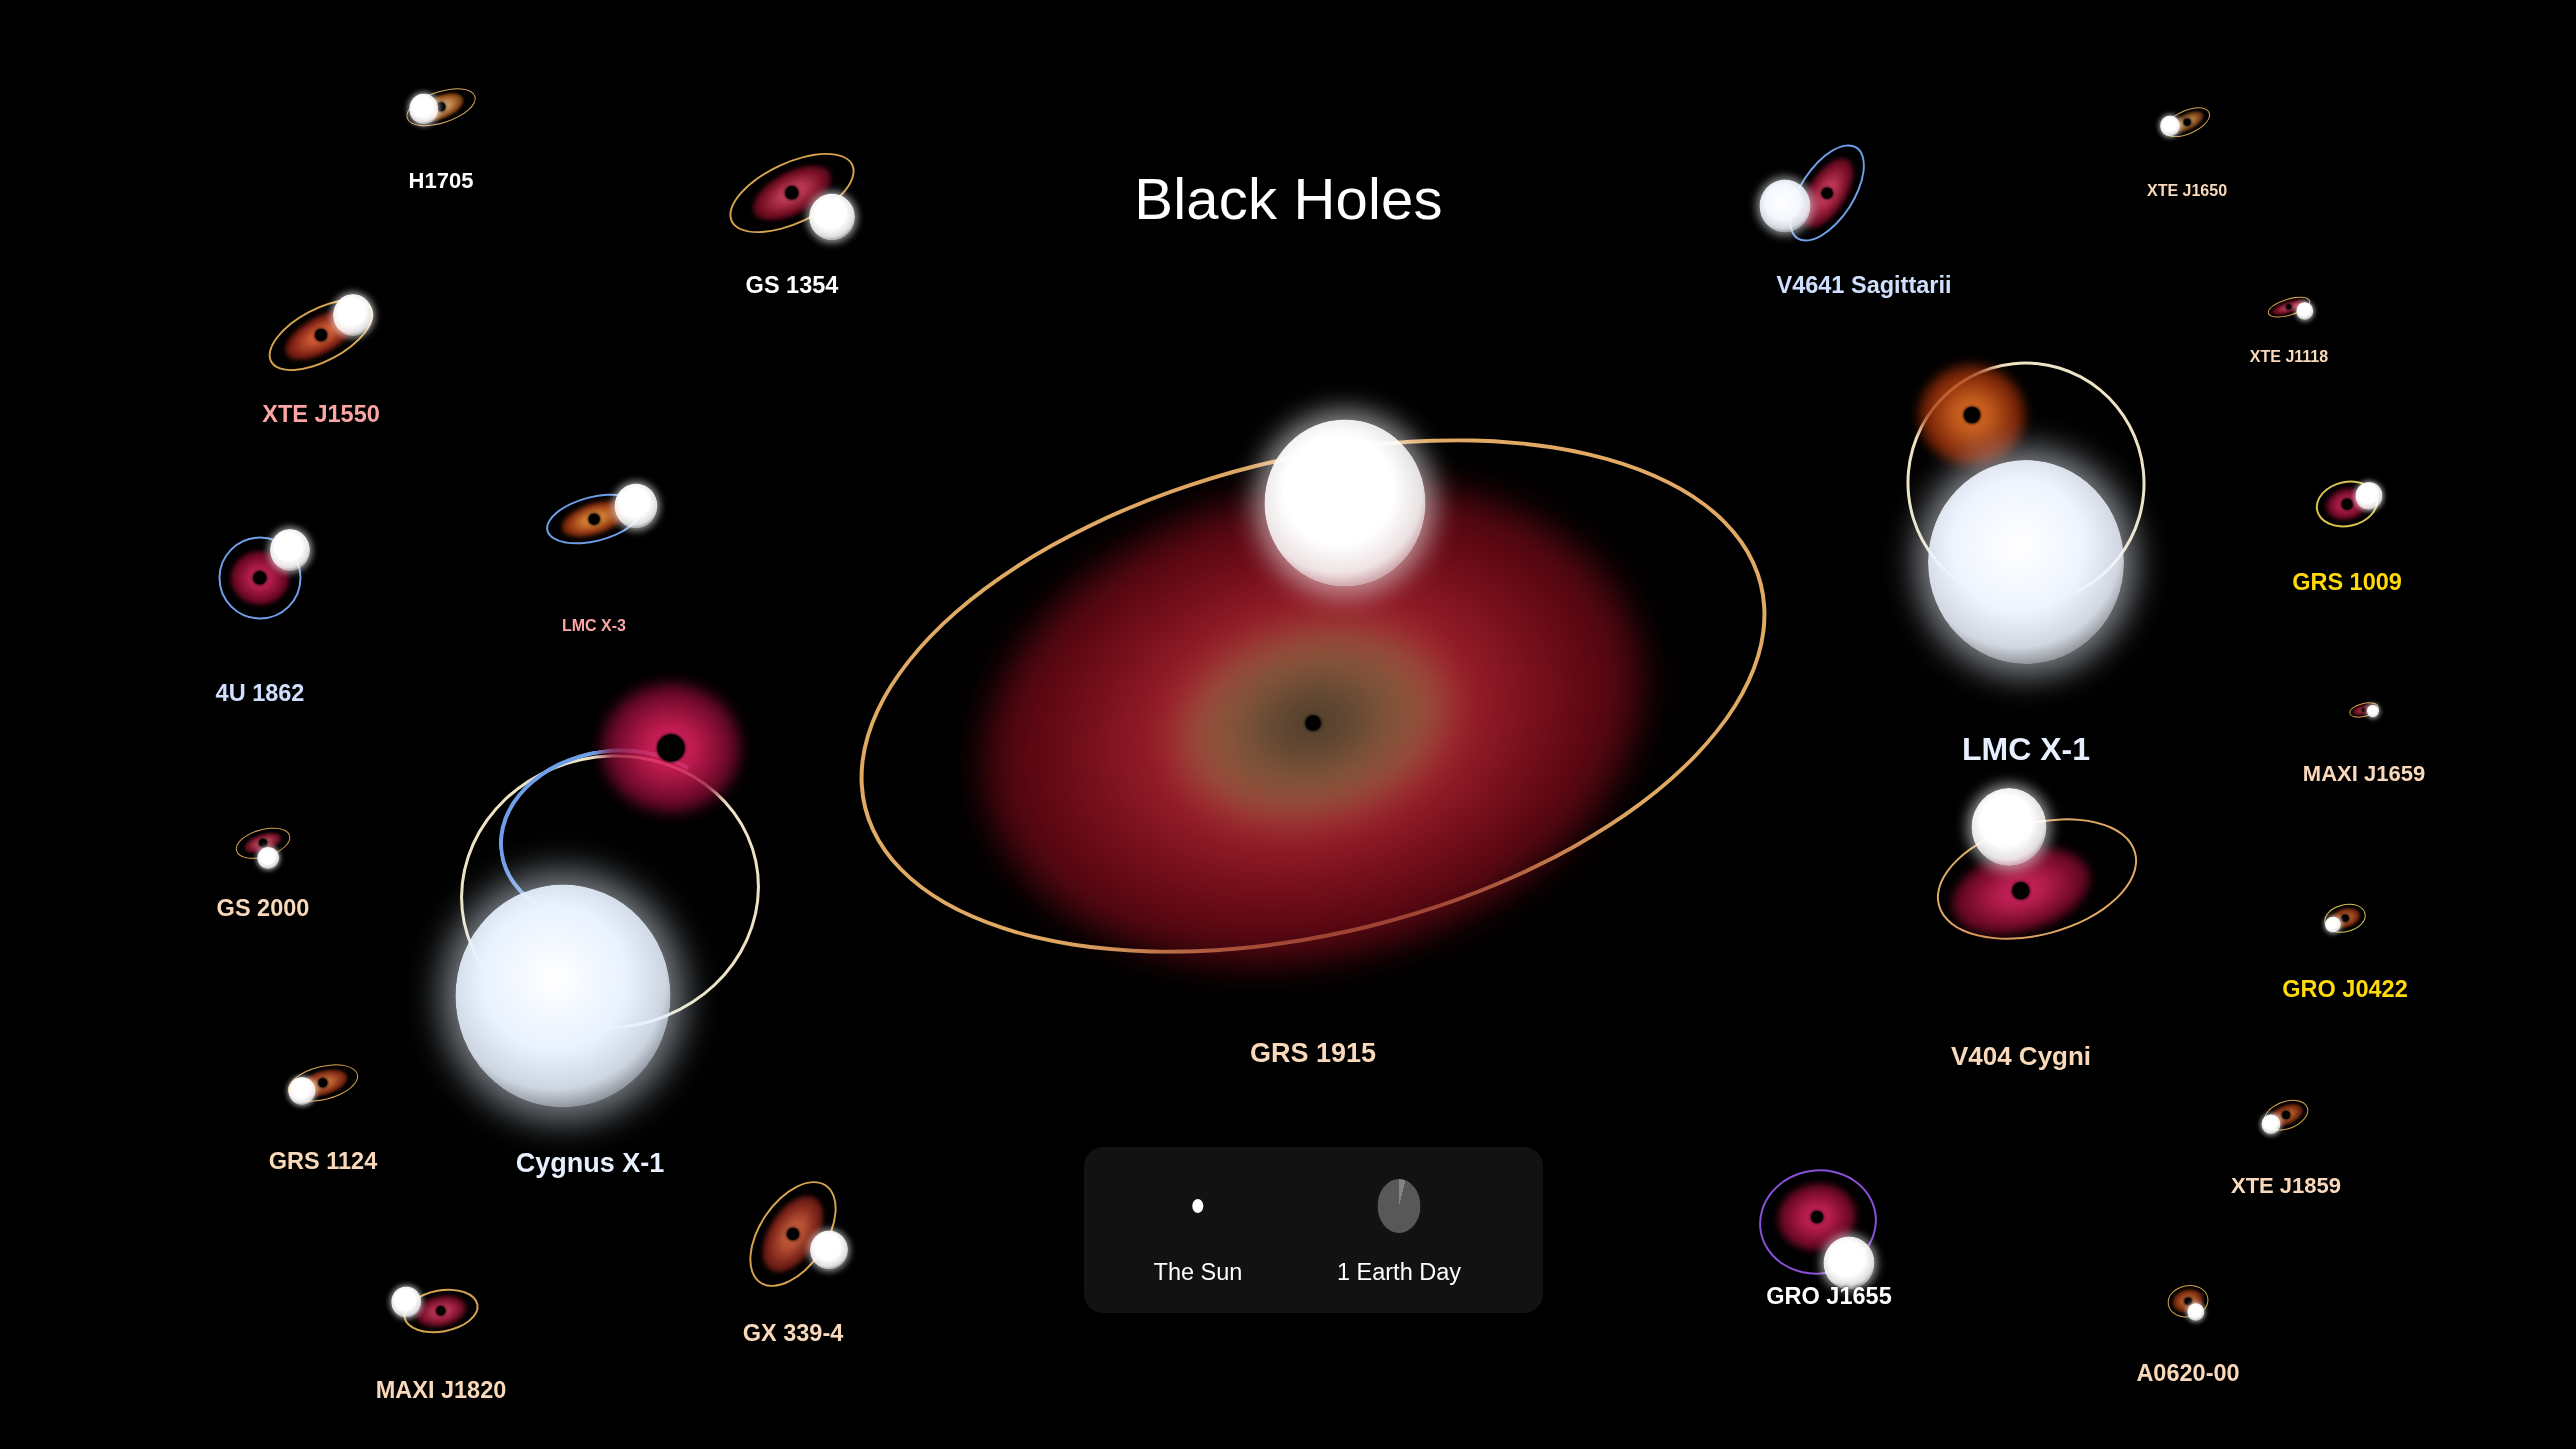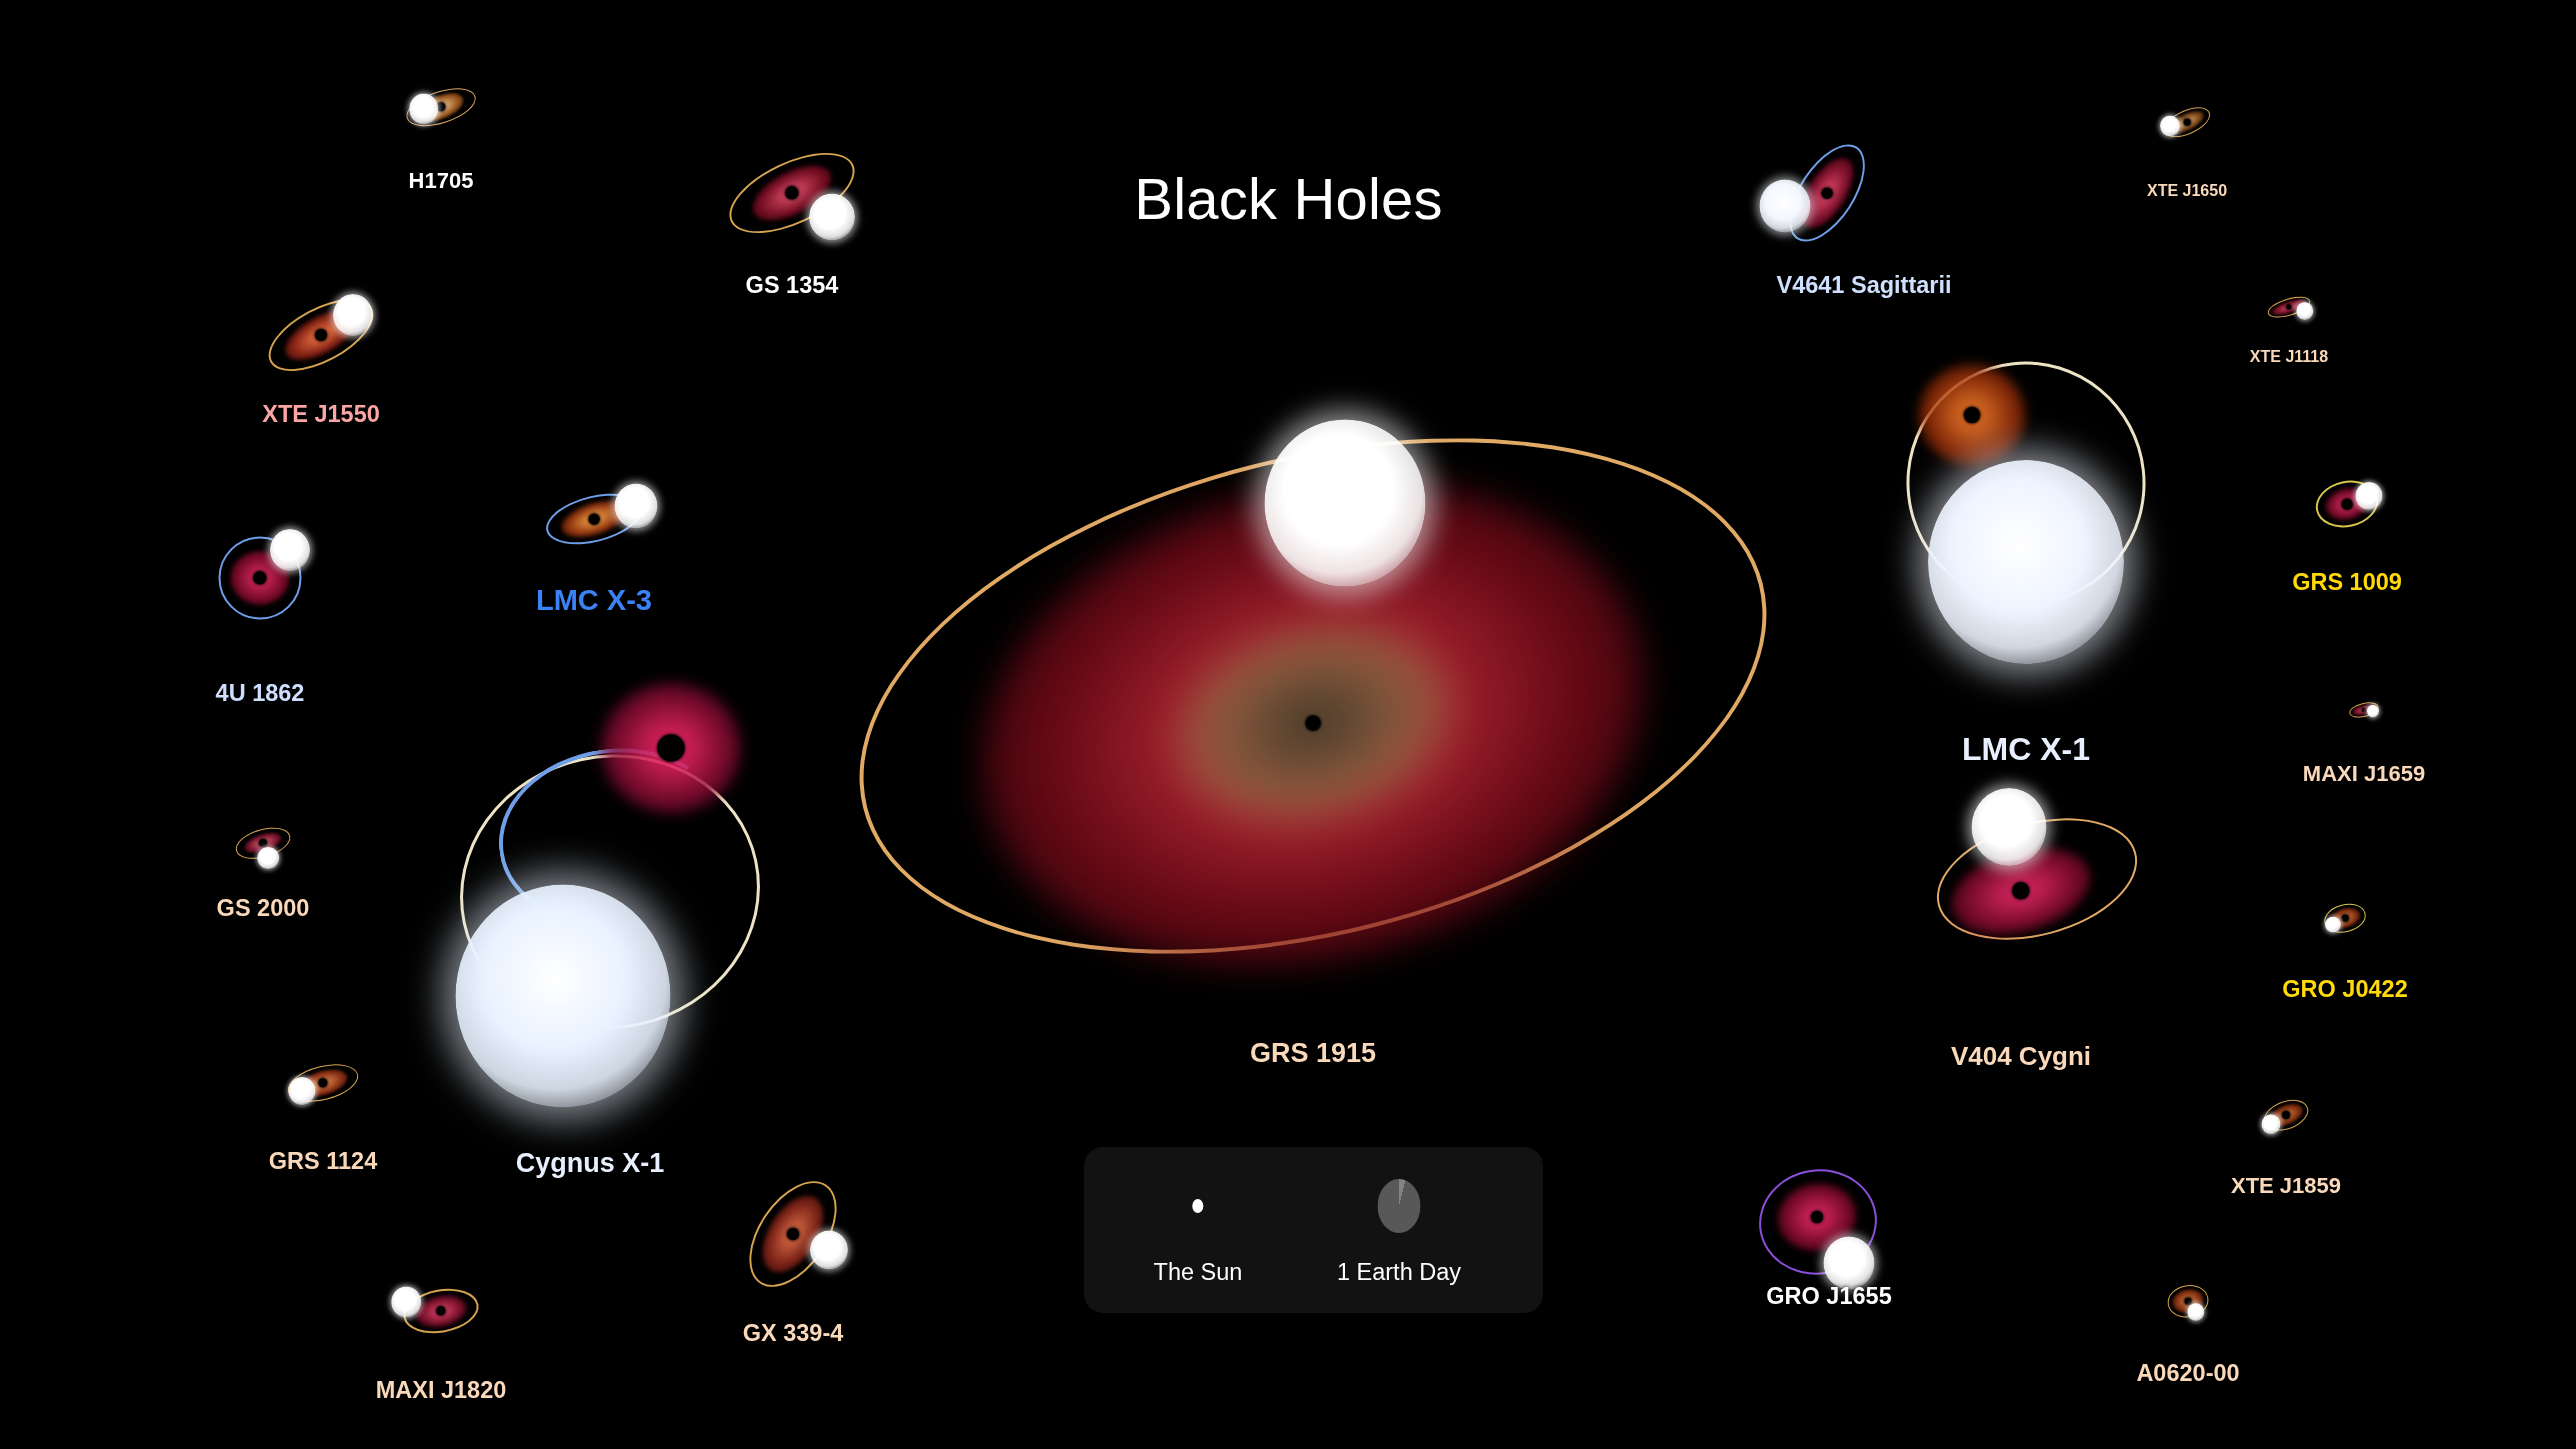--- a/index.html
+++ b/index.html
@@ -167,21 +167,21 @@
         <div class="bh" style="width: 12px; height: 12px; left: 0px; top: 0px; position: absolute; transform: translate(-50%, -50%);"></div>
         <div class="star" style="width: 40px; height: 42px; left: 32px; top: -20px; background: radial-gradient(circle at 46% 42%, rgb(255, 255, 255) 0%, rgb(255, 255, 255) 42%, rgba(255, 255, 255, 0.88) 64%, rgba(255, 255, 255, 0) 100%); box-shadow: rgba(255, 255, 255, 0.55) 0px 0px 6.8px 2.4px;"></div>
       </div>
       <div class="sys-label" style="left: 321px; top: 401px; color: #fca5a5; font-size: 23.5px;">XTE J1550</div>
       <div class="system" style="left: 594px; top: 519px; width: 0px; height: 0px;">
         <div class="orbit" style="width: 94px; height: 42px; left: 0px; top: 0px; border-width: 2px; border-color: rgb(111, 159, 232); --orot: -14deg;"></div>
         <div class="disk" style="width: 67px; height: 31px; left: 0px; top: 0px; --rot: -18deg; --dblur: 2px; background: radial-gradient(rgba(240, 144, 60, 0.95) 0%, rgba(240, 144, 60, 0.88) 22%, rgba(173, 58, 16, 0.8) 58%, rgba(173, 58, 16, 0.3) 84%, rgba(173, 58, 16, 0) 100%);"></div>
         <div class="bh" style="width: 10.7px; height: 10.7px; left: 0px; top: 0px; position: absolute; transform: translate(-50%, -50%);"></div>
         <div class="star" style="width: 43px; height: 45px; left: 42px; top: -13.4px; background: radial-gradient(circle at 46% 42%, rgb(255, 255, 255) 0%, rgb(255, 255, 255) 42%, rgba(255, 255, 255, 0.88) 64%, rgba(255, 255, 255, 0) 100%); box-shadow: rgba(255, 255, 255, 0.55) 0px 0px 7.3px 2.6px;"></div>
       </div>
-      <div class="sys-label" style="left: 594px; top: 584px; color: #3b82f6; font-size: 29px;">LMC X-3</div>
+      <div class="sys-label" style="left: 594px; top: 617px; color: #fca5a5; font-size: 16px;">LMC X-3</div>
       <div class="system" style="left: 260px; top: 578px; width: 0px; height: 0px;">
         <div class="orbit" style="width: 79px; height: 79px; left: 0px; top: 0px; border-width: 2px; border-color: rgb(111, 159, 232); --orot: 0deg;"></div>
         <div class="disk" style="width: 59px; height: 54px; left: 0px; top: 0px; --rot: 0deg; --dblur: 2px; background: radial-gradient(rgba(212, 37, 90, 0.95) 0%, rgba(212, 37, 90, 0.88) 22%, rgba(143, 11, 48, 0.8) 58%, rgba(143, 11, 48, 0.3) 84%, rgba(143, 11, 48, 0) 100%);"></div>
         <div class="bh" style="width: 13.4px; height: 13.4px; left: 0px; top: 0px; position: absolute; transform: translate(-50%, -50%);"></div>
         <div class="star" style="width: 40px; height: 42px; left: 29.5px; top: -28px; background: radial-gradient(circle at 46% 42%, rgb(255, 255, 255) 0%, rgb(255, 255, 255) 42%, rgba(255, 255, 255, 0.88) 64%, rgba(255, 255, 255, 0) 100%); box-shadow: rgba(255, 255, 255, 0.55) 0px 0px 6.8px 2.4px;"></div>
       </div>
       <div class="sys-label" style="left: 260px; top: 680px; color: rgb(207, 224, 255); font-size: 23.5px;">4U 1862</div>
       <div class="system" style="left: 263px; top: 843px; width: 0px; height: 0px;">
         <div class="orbit" style="width: 54px; height: 25.5px; left: 0px; top: 0px; border-width: 1.3px; border-color: rgb(214, 164, 79); --orot: -16deg;"></div>
         <div class="disk" style="width: 38px; height: 17.4px; left: 0px; top: 0px; --rot: -18deg; --dblur: 1.3px; background: radial-gradient(rgba(212, 81, 106, 0.95) 0%, rgba(212, 81, 106, 0.88) 22%, rgba(140, 19, 48, 0.8) 58%, rgba(140, 19, 48, 0.3) 84%, rgba(140, 19, 48, 0) 100%);"></div>

